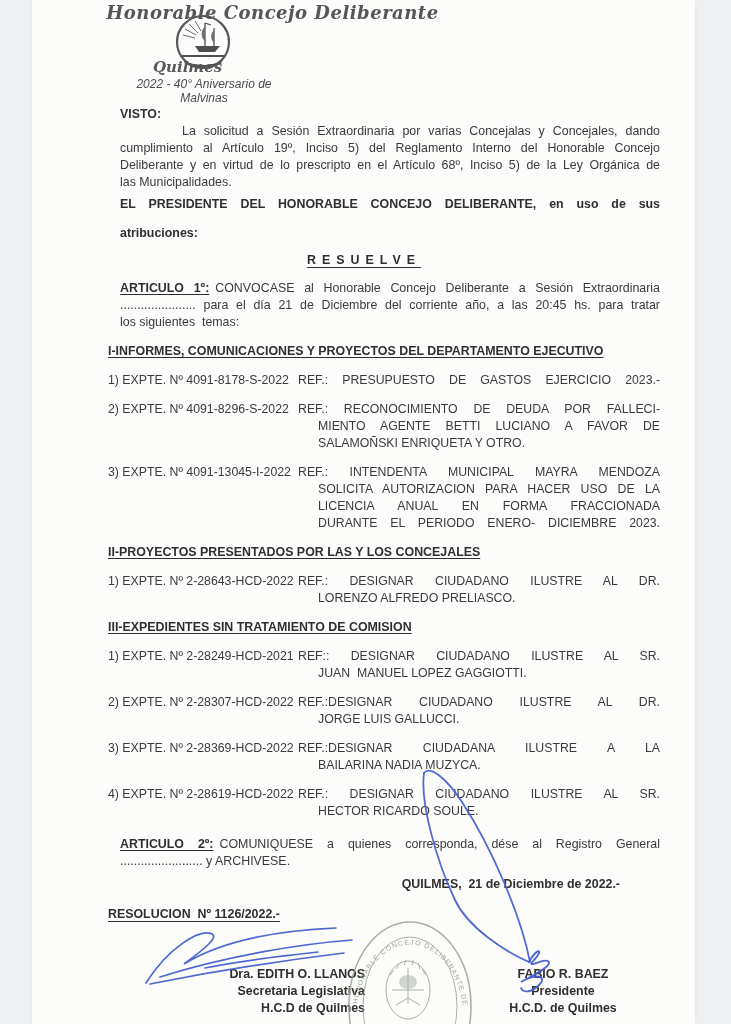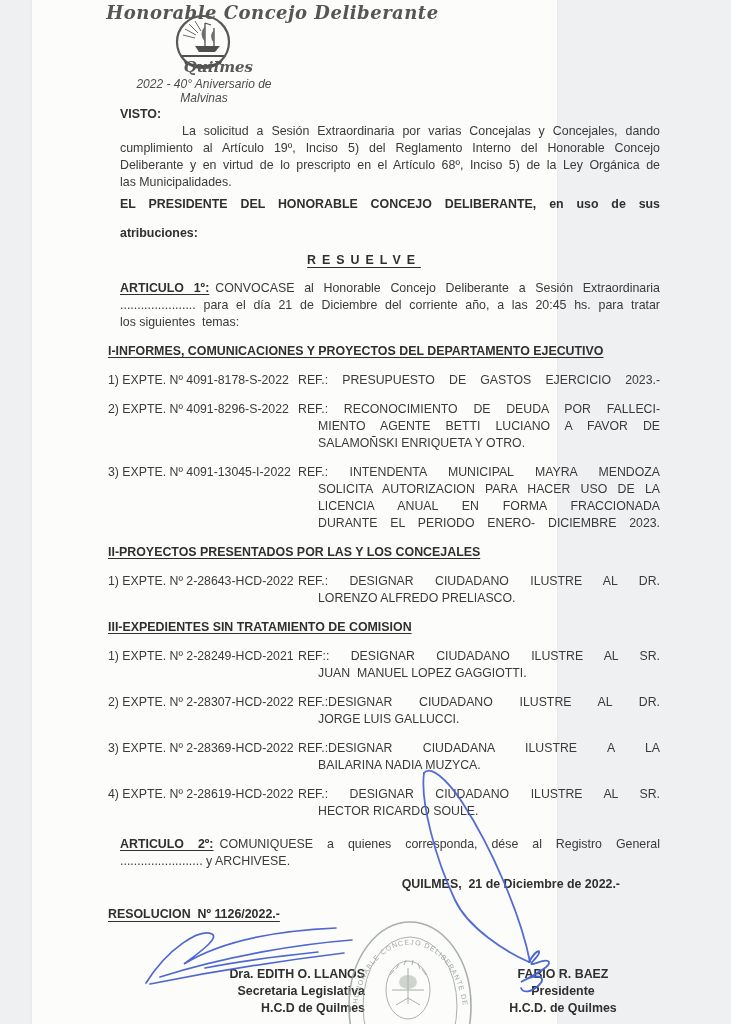--- a/index.html
+++ b/index.html
@@ -4,33 +4,33 @@
 <style>
   html,body{margin:0;padding:0;}
   body{
     width:731px;height:1024px;overflow:hidden;
     background:#eff0f2;
     font-family:"Liberation Sans","DejaVu Sans",sans-serif;
     -webkit-font-smoothing:antialiased;
   }
   .canvas{position:relative;width:731px;height:1024px;}
   .page{
-    position:absolute;left:32px;top:0;width:525px;height:1024px;
+    position:absolute;left:32px;top:0;width:663px;height:1024px;
     background:#fcfcfb;
     box-shadow:0 0 4px rgba(0,0,0,.06);
   }
   
   .script-title{
     position:absolute;left:63px;top:2px;width:355px;text-align:center;
     font-family:"DejaVu Serif",serif;font-style:italic;font-weight:600;
     font-size:18px;color:#565656;letter-spacing:.5px;
   }
   .logo{position:absolute;left:139px;top:12px;}
   .script-city{
-    position:absolute;left:121px;top:58px;width:100px;text-align:right;
+    position:absolute;left:121px;top:58px;width:100px;text-align:left;
     font-family:"DejaVu Serif",serif;font-style:italic;font-weight:600;
     font-size:15px;color:#585858;
   }
   .anniversary{
     position:absolute;left:82px;top:77px;width:180px;text-align:center;
     font-style:italic;font-size:12px;color:#4c4c4c;
   }
   
   .content{
     position:absolute;left:76px;top:106px;width:552px;

